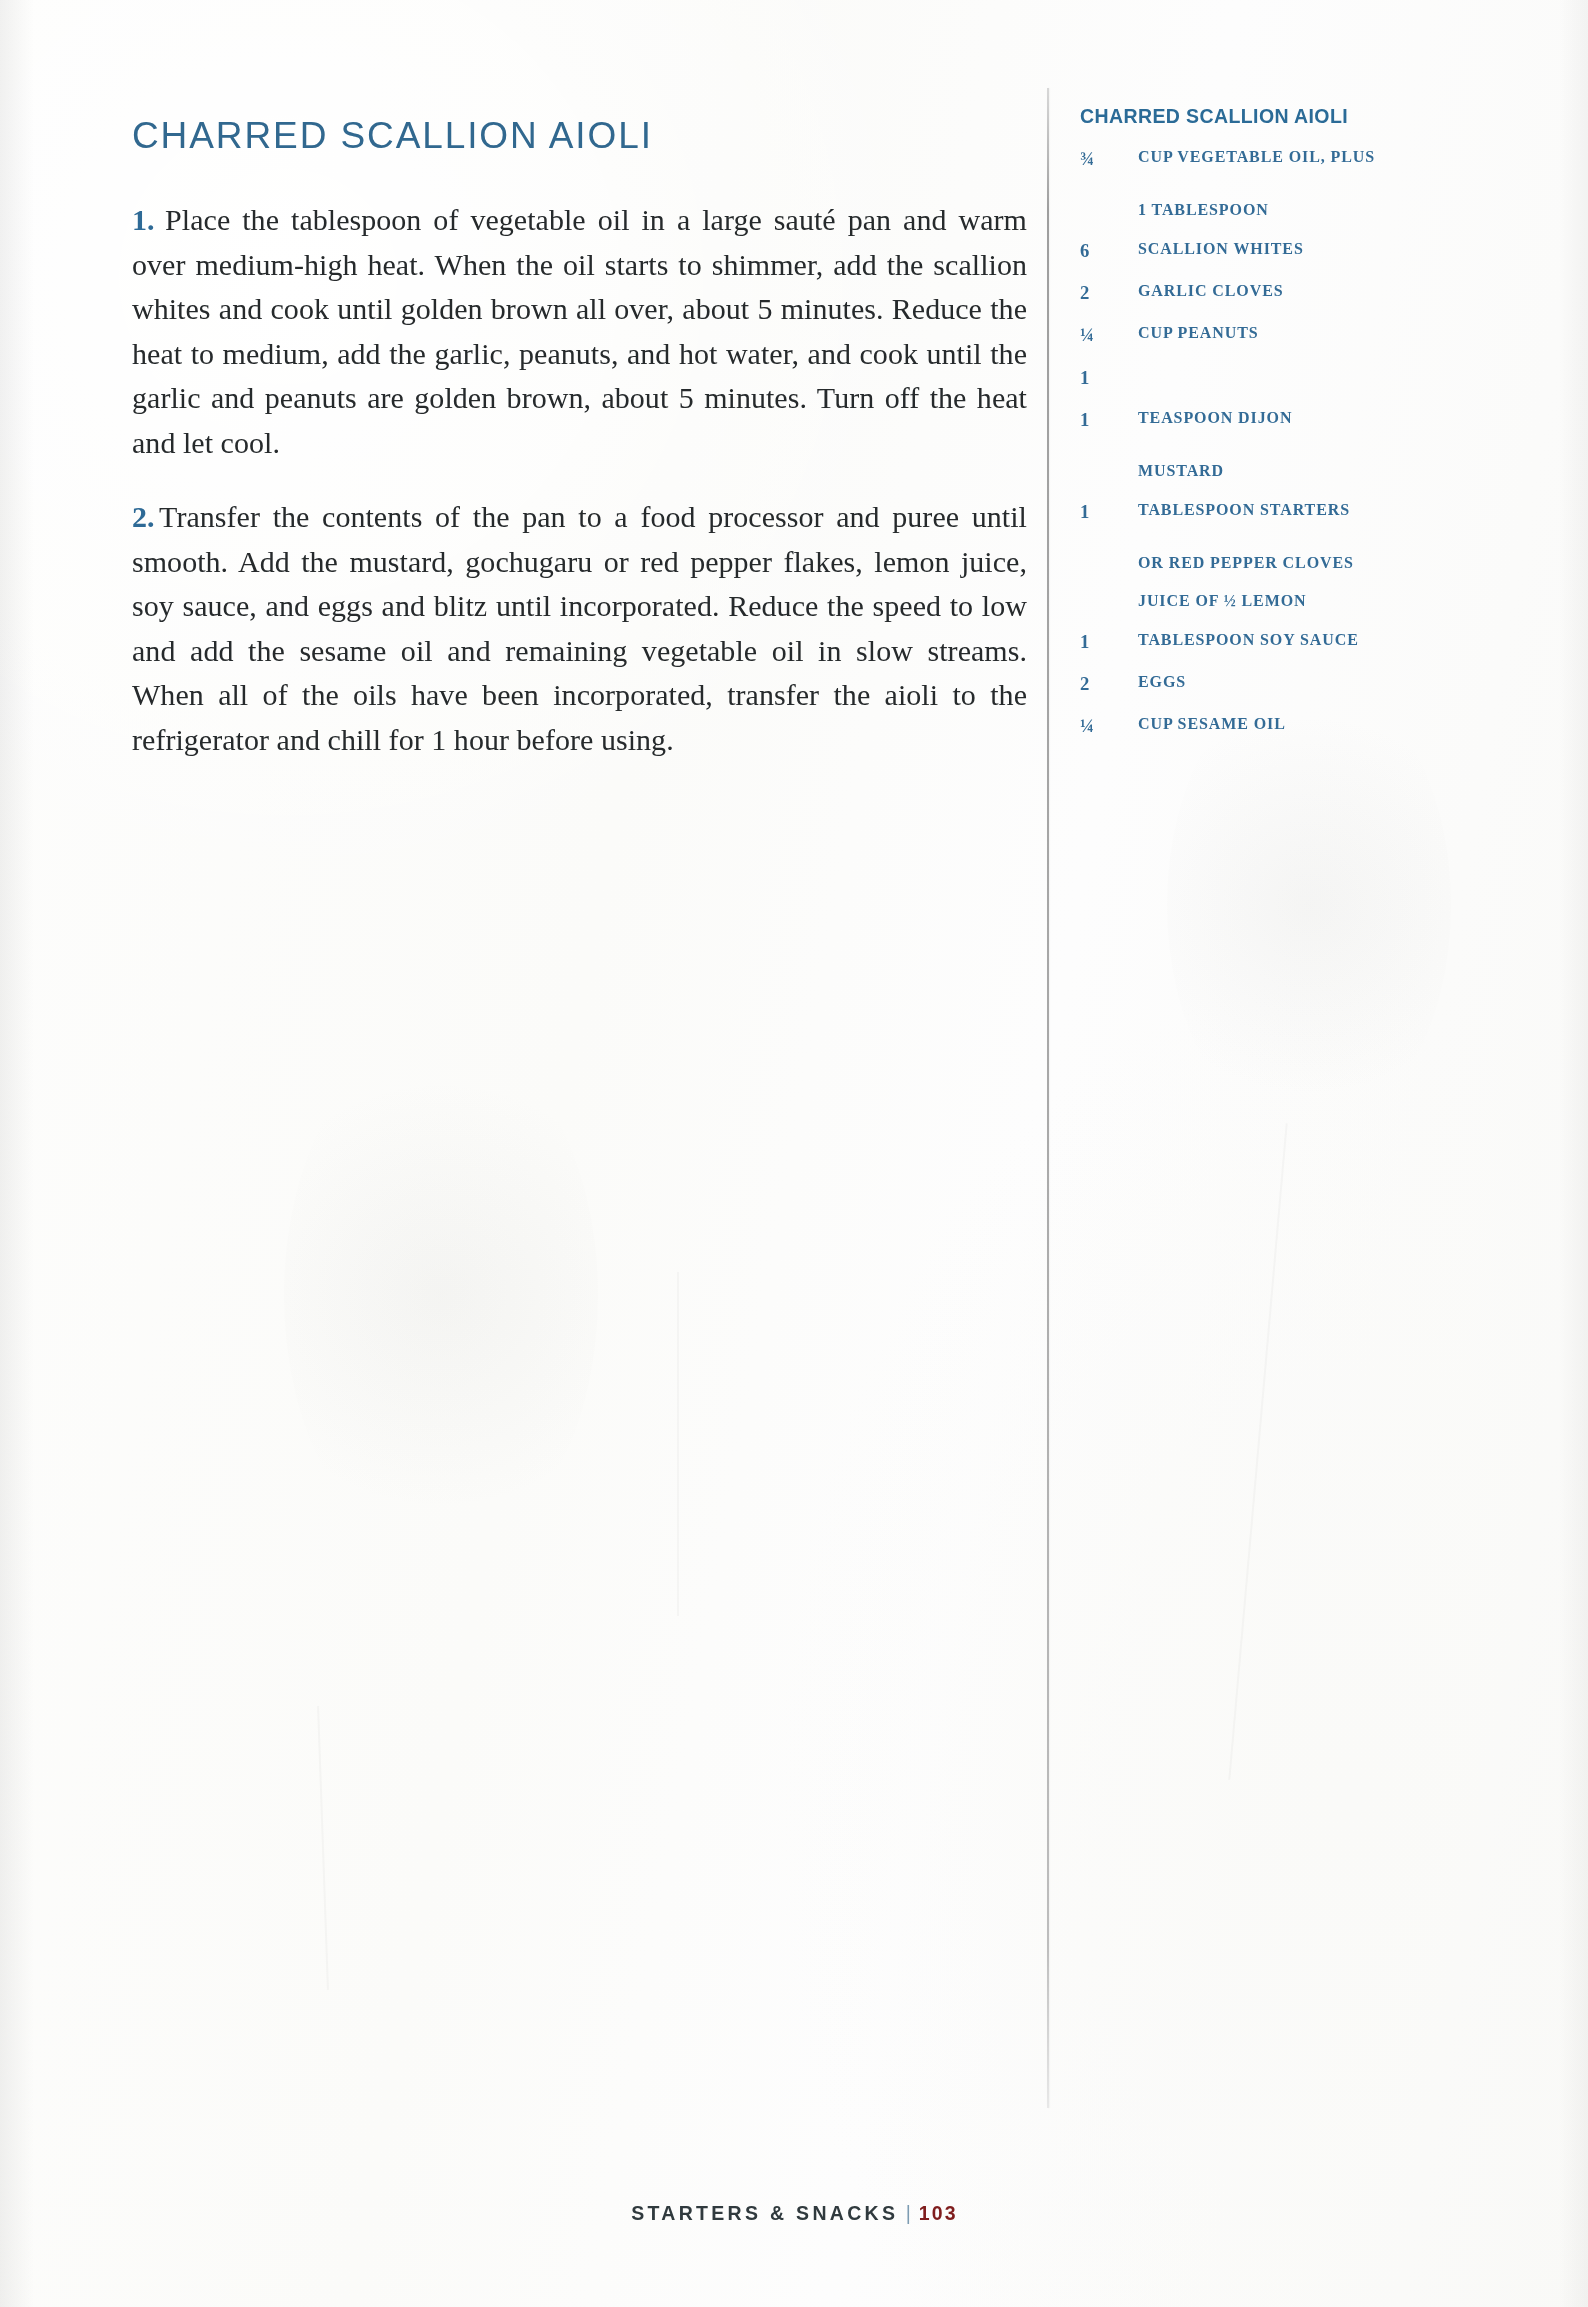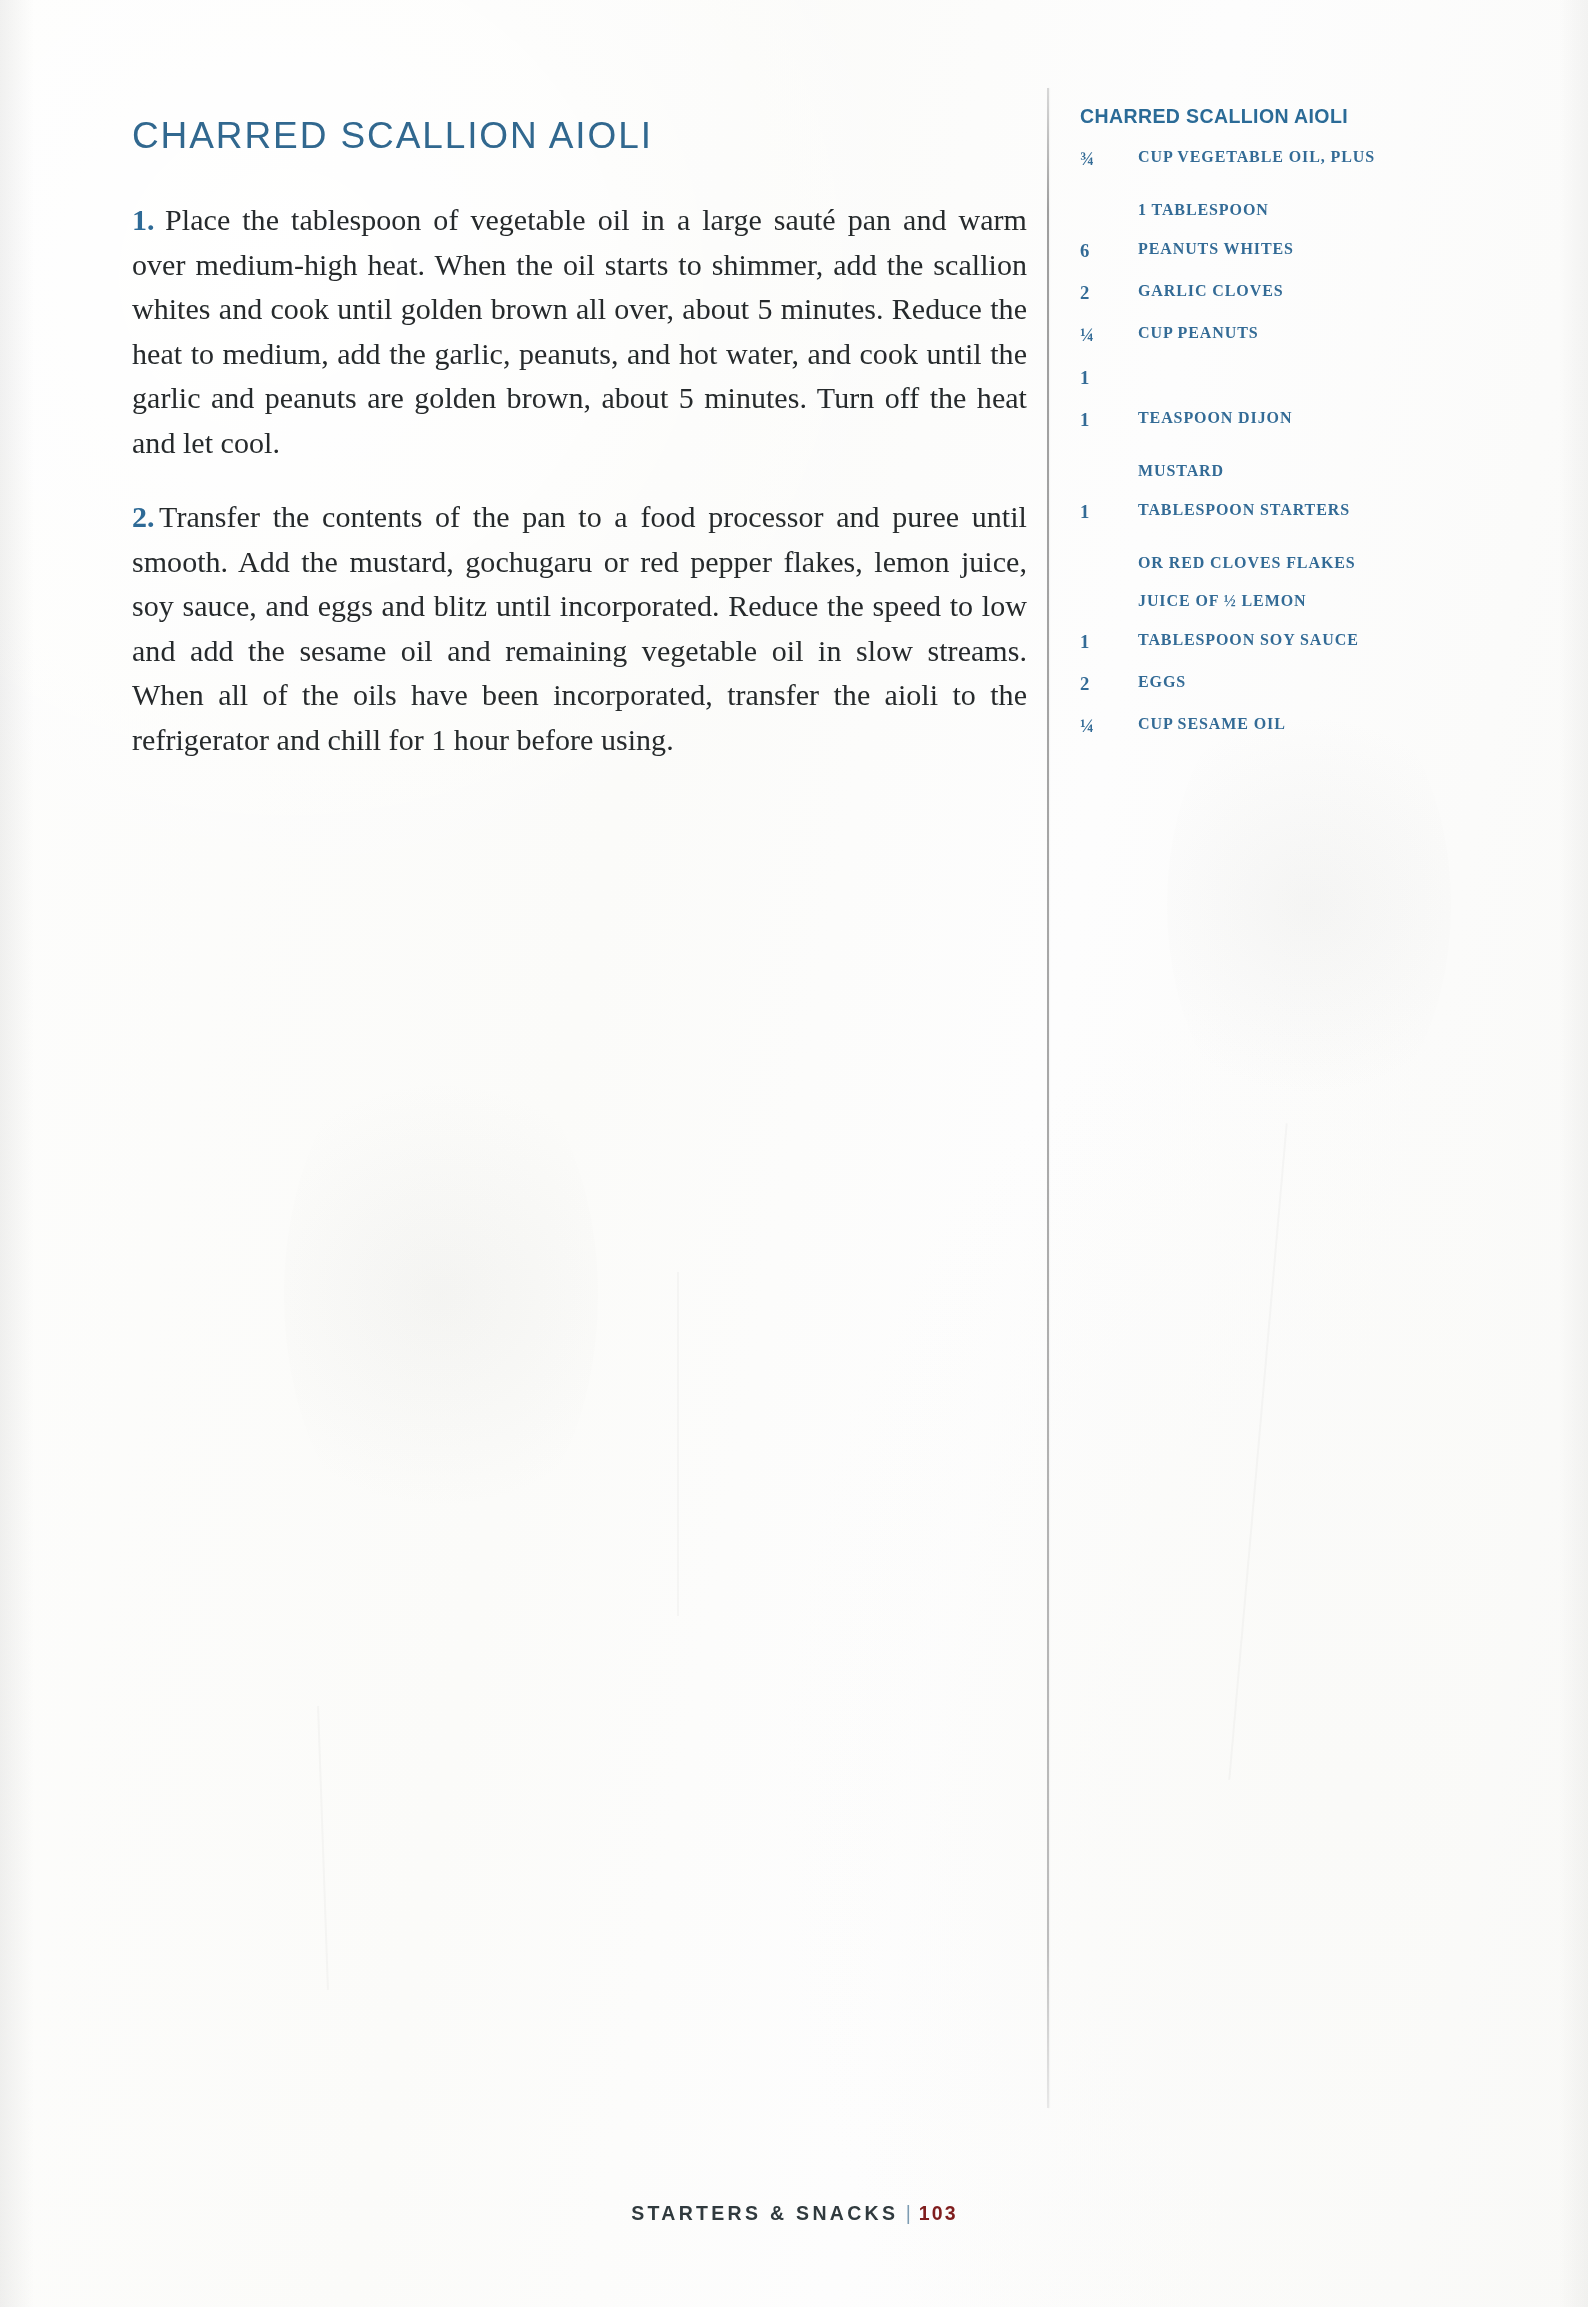--- a/index.html
+++ b/index.html
@@ -175,21 +175,21 @@
       <div class="ing-qty">¾</div>
       <div class="ing-desc">
         <span>CUP VEGETABLE OIL, PLUS</span>
         <span class="ing-sub">1 TABLESPOON</span>
       </div>
     </div>
 
     <div class="ing-row">
       <div class="ing-qty">6</div>
       <div class="ing-desc">
-        <span>PEANUTS WHITES</span>
+        <span>SCALLION WHITES</span>
       </div>
     </div>
 
     <div class="ing-row">
       <div class="ing-qty">2</div>
       <div class="ing-desc">
         <span>GARLIC CLOVES</span>
       </div>
     </div>
 
@@ -209,21 +209,21 @@
       <div class="ing-desc">
         <span>TEASPOON DIJON</span>
         <span class="ing-sub">MUSTARD</span>
       </div>
     </div>
 
     <div class="ing-row">
       <div class="ing-qty">1</div>
       <div class="ing-desc">
         <span>TABLESPOON STARTERS</span>
-        <span class="ing-sub">OR RED CLOVES FLAKES</span>
+        <span class="ing-sub">OR RED PEPPER CLOVES</span>
       </div>
     </div>
 
     <div class="ing-row">
       <div class="ing-qty"></div>
       <div class="ing-desc">
         <span>JUICE OF ½ LEMON</span>
       </div>
     </div>
 

